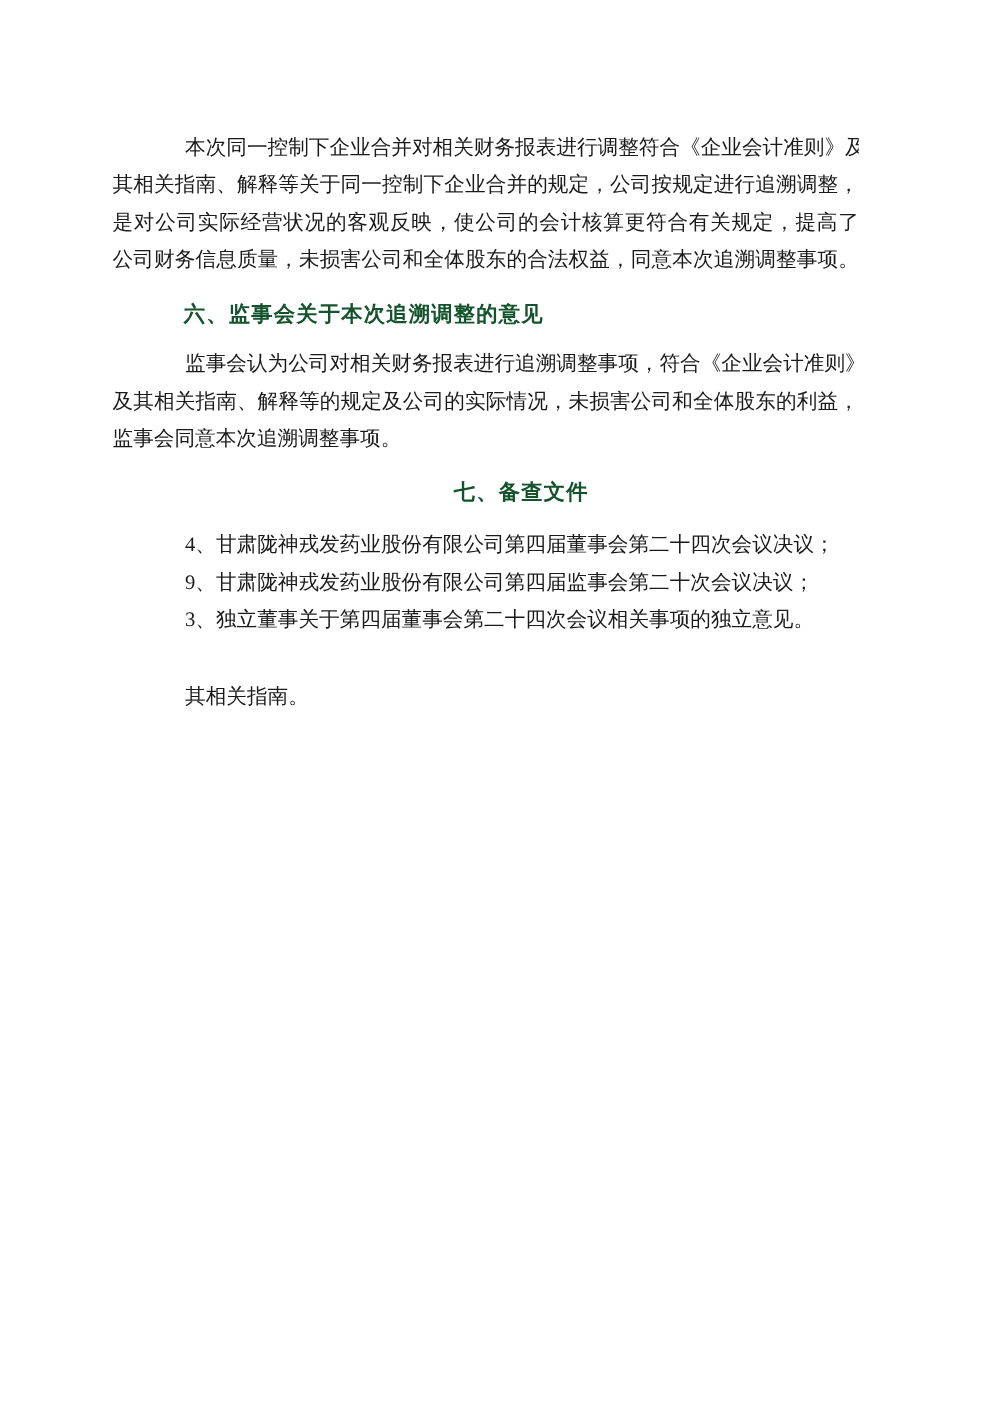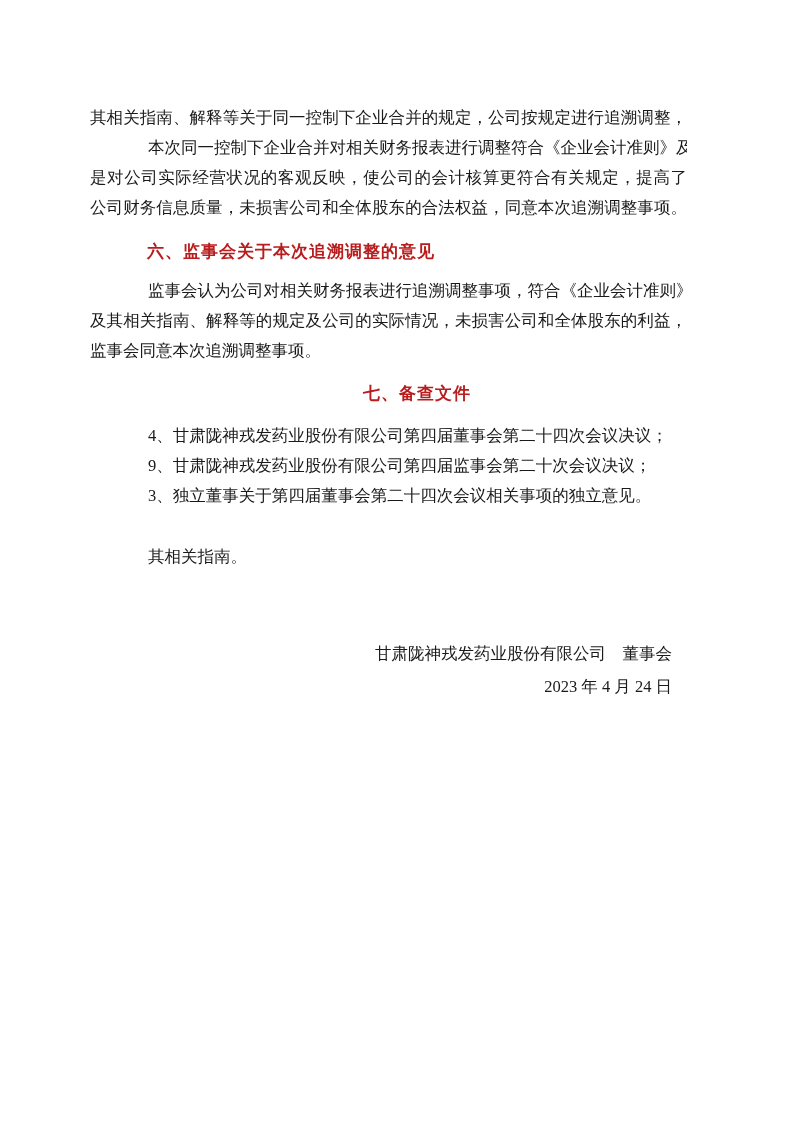--- a/index.html
+++ b/index.html
@@ -44,21 +44,21 @@
     white-space: nowrap;
   }
   .heading {
     font-family: "Liberation Sans", "DejaVu Sans", sans-serif;
     font-weight: 700;
     font-size: 17px;
     line-height: 30px;
     height: 30px;
     text-indent: 57px;
     letter-spacing: 1px;
-    color: #b91c1c;
+    color: #14532d;
   }
   .heading-six { margin-top: 14px; }
   .para-two { margin-top: 9px; }
   .heading-seven { margin-top: 13px; text-align: center; }
   .doc-list { margin-top: 12px; }
   .closing { margin-top: 31px; }
   .signature-block {
     margin-top: 67px;
     padding-right: 15px;  
     text-align: right;
@@ -75,22 +75,22 @@
     height: 30px;
   }
 </style>
 </head>
 <body>
 
 <div class="page">
   <div class="content">
 
     <div class="para">
+      <div class="line indent">本次同一控制下企业合并对相关财务报表进行调整符合《企业会计准则》及</div>
       <div class="line">其相关指南、解释等关于同一控制下企业合并的规定，公司按规定进行追溯调整，</div>
-      <div class="line indent">本次同一控制下企业合并对相关财务报表进行调整符合《企业会计准则》及</div>
       <div class="line">是对公司实际经营状况的客观反映，使公司的会计核算更符合有关规定，提高了</div>
       <div class="line">公司财务信息质量，未损害公司和全体股东的合法权益，同意本次追溯调整事项。</div>
     </div>
 
     <div class="heading heading-six">六、监事会关于本次追溯调整的意见</div>
 
     <div class="para para-two">
       <div class="line indent">监事会认为公司对相关财务报表进行追溯调整事项，符合《企业会计准则》</div>
       <div class="line">及其相关指南、解释等的规定及公司的实际情况，未损害公司和全体股东的利益，</div>
       <div class="line short">监事会同意本次追溯调整事项。</div>
@@ -99,19 +99,15 @@
     <div class="heading heading-seven">七、备查文件</div>
 
     <div class="doc-list">
       <div class="plainline">4、甘肃陇神戎发药业股份有限公司第四届董事会第二十四次会议决议；</div>
       <div class="plainline">9、甘肃陇神戎发药业股份有限公司第四届监事会第二十次会议决议；</div>
       <div class="plainline">3、独立董事关于第四届董事会第二十四次会议相关事项的独立意见。</div>
     </div>
 
     <div class="plainline closing">其相关指南。</div>
 
-    <div class="signature-block">
-      <div class="signature-company">甘肃陇神戎发药业股份有限公司　董事会</div>
-      <div class="signature-date">2023 年 4 月 24 日</div>
-    </div>
 
   </div>
 </div>
 
 </body></html>

